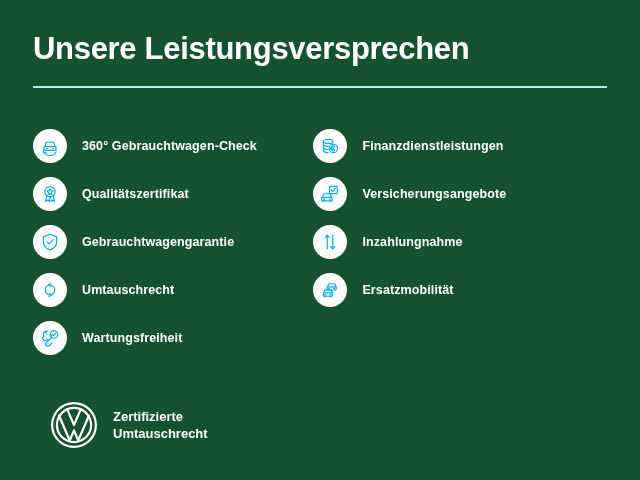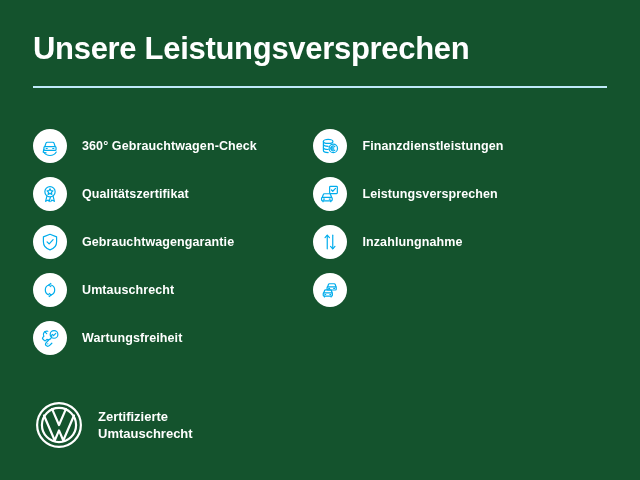--- a/index.html
+++ b/index.html
@@ -87,21 +87,21 @@
     font-weight: bold;
     color: #ffffff;
     line-height: 16px;
     letter-spacing: 0.1px;
     white-space: nowrap;
   }
 
   
   .footer {
     position: absolute;
-    left: 34px;
+    left: 49px;
     top: 400px;
     display: flex;
     align-items: center;
   }
   .vw-logo {
     width: 50px;
     height: 50px;
     min-width: 50px;
   }
   .vw-logo svg { display: block; }
@@ -216,21 +216,21 @@
             <rect x="11.6" y="3.6" width="8.4" height="8" rx="0.9"></rect>
             <polyline points="13.6,7.6 15,9 18,5.9"></polyline>
             <path d="M3.6 15.6 4.7 12.6a1.3 1.3 0 0 1 1.2-0.9h5.5a1.3 1.3 0 0 1 1.2 0.9l1.1 3"></path>
             <rect x="2.8" y="15.6" width="11.6" height="3.8" rx="1"></rect>
             <line x1="4.9" y1="17.5" x2="6" y2="17.5"></line>
             <line x1="11.2" y1="17.5" x2="12.3" y2="17.5"></line>
             <line x1="4.4" y1="19.4" x2="4.4" y2="20.4"></line>
             <line x1="12.8" y1="19.4" x2="12.8" y2="20.4"></line>
           </svg>
         </span>
-        <span class="promise-label">Leistungsversprechen</span>
+        <span class="promise-label">Versicherungsangebote</span>
       </div>
 
       <div class="promise">
         <span class="badge">
           <svg width="22" height="22" viewBox="0 0 24 24" fill="none" stroke="#00ACEC" stroke-width="1.3" stroke-linecap="round" stroke-linejoin="round">
             <line x1="9" y1="19.4" x2="9" y2="4.8"></line>
             <polyline points="6.6,7.2 9,4.6 11.4,7.2"></polyline>
             <line x1="15" y1="4.6" x2="15" y2="19.2"></line>
             <polyline points="12.6,16.8 15,19.4 17.4,16.8"></polyline>
           </svg>
@@ -247,20 +247,21 @@
             <line x1="10.6" y1="10.3" x2="11.5" y2="10.3"></line>
             <line x1="16.1" y1="10.3" x2="17" y2="10.3"></line>
             <path d="M5.2 15.2 6.1 12.6a1.2 1.2 0 0 1 1.1-0.8h5.2a1.2 1.2 0 0 1 1.1 0.8l0.9 2.6"></path>
             <rect x="4.6" y="15.2" width="10" height="3.4" rx="0.9"></rect>
             <line x1="6.4" y1="16.9" x2="7.3" y2="16.9"></line>
             <line x1="11.9" y1="16.9" x2="12.8" y2="16.9"></line>
             <line x1="6" y1="18.6" x2="6" y2="19.5"></line>
             <line x1="13.2" y1="18.6" x2="13.2" y2="19.5"></line>
           </svg>
         </span>
+        <span class="promise-label">Ersatzmobilität</span>
       </div>
 
     </div>
   </div>
 
   <div class="footer">
     <span class="vw-logo">
       <svg width="50" height="50" viewBox="0 0 48 48" fill="none" stroke="#ffffff" stroke-width="2.1" stroke-linecap="round" stroke-linejoin="round">
         <circle cx="24" cy="24" r="21"></circle>
         <circle cx="24" cy="24" r="16.4"></circle>

